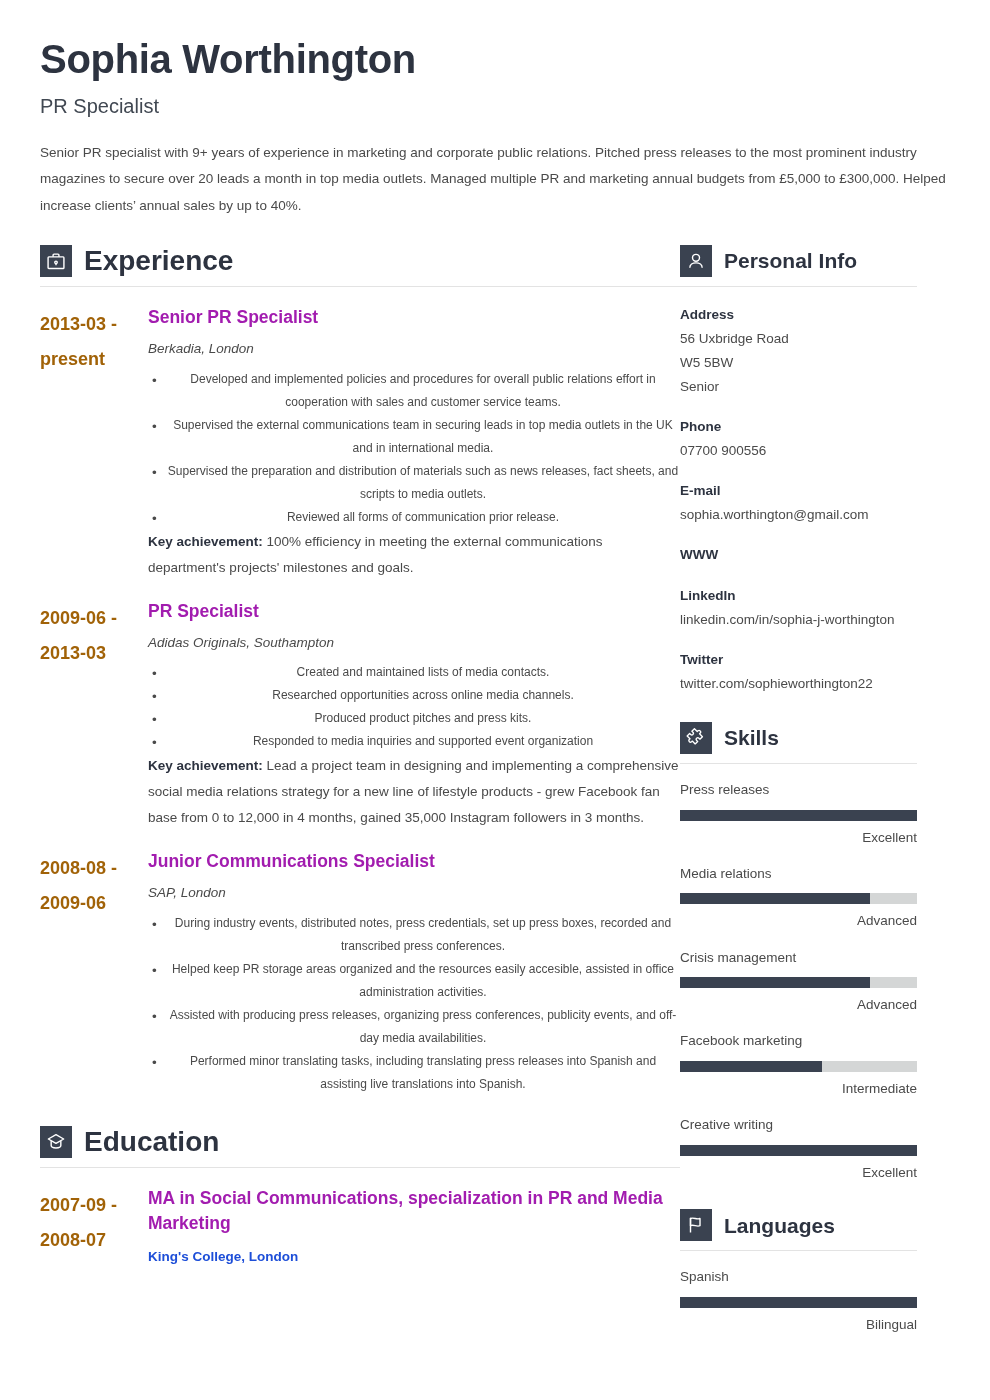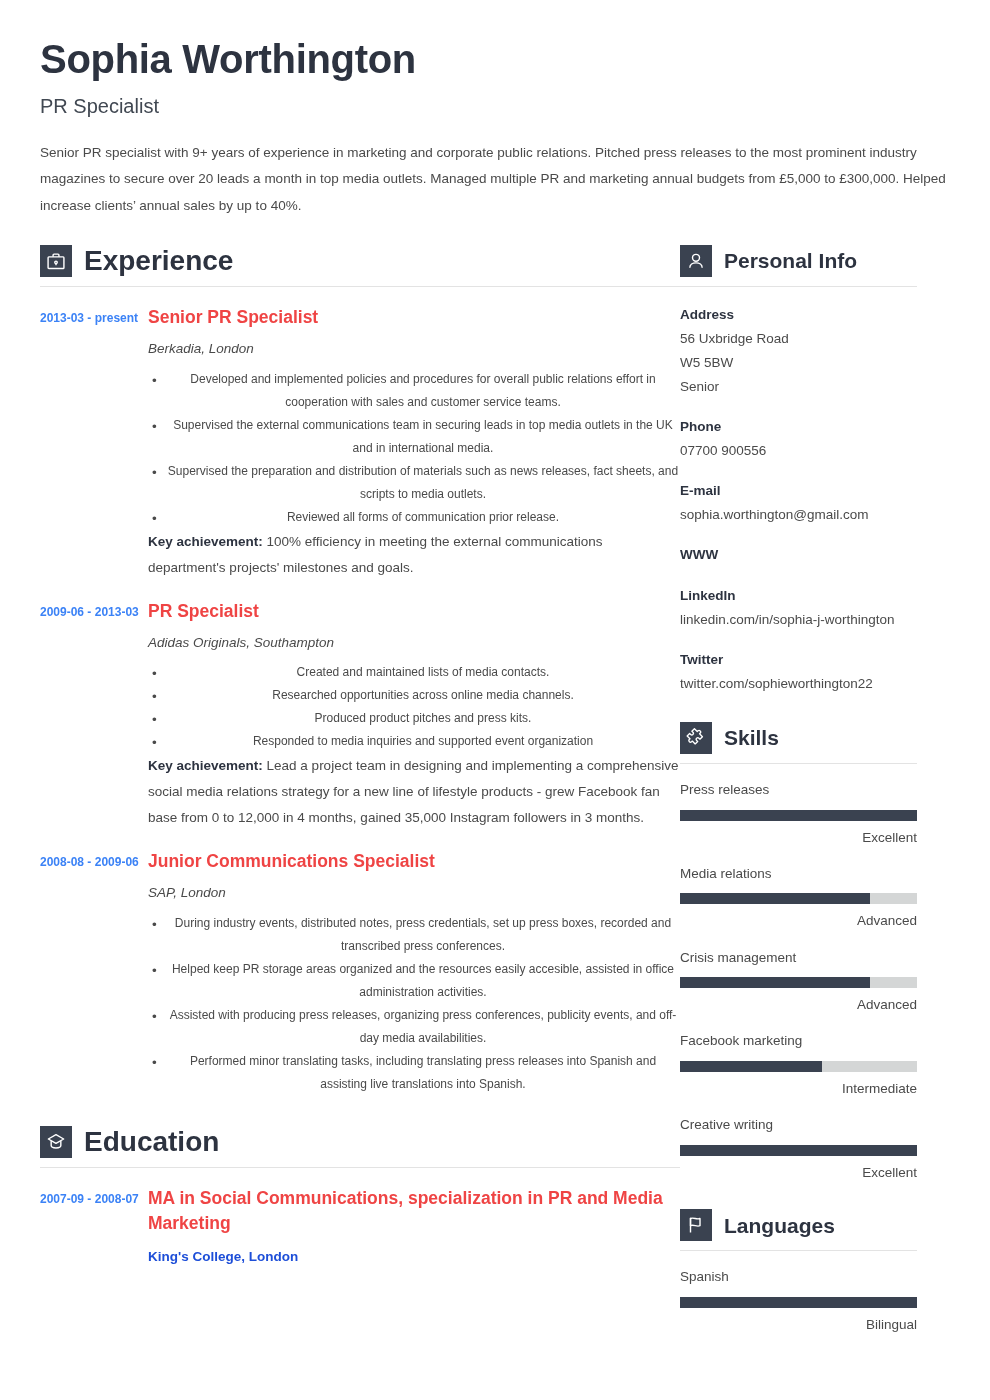--- a/index.html
+++ b/index.html
@@ -63,31 +63,31 @@
     font-weight: bold;
     color: #2d3340;
     line-height: 1;
   }
   .sec-title-sm { font-size: 21px; }
 
   
   .entry { display: flex; margin-top: 18px; }
   .entry-dates {
     width: 108px; flex: 0 0 108px;
-    font-size: 12px;
-    font-weight: bold;
-    color: #3b82f6;
+    font-size: 18px;
+    font-weight: bold;
+    color: #a16207;
     line-height: 1.95;
     padding-top: 2px;
   }
   .entry-body { flex: 1 1 auto; }
   .entry-title {
     font-size: 17.5px;
     font-weight: bold;
-    color: #ef4444;
+    color: #a21caf;
     line-height: 1.45;
     margin: 0;
   }
   .entry-sub {
     font-size: 13.5px;
     font-style: italic;
     color: #4a4a4a;
     margin: 9px 0 0 0;
     line-height: 1.5;
   }

